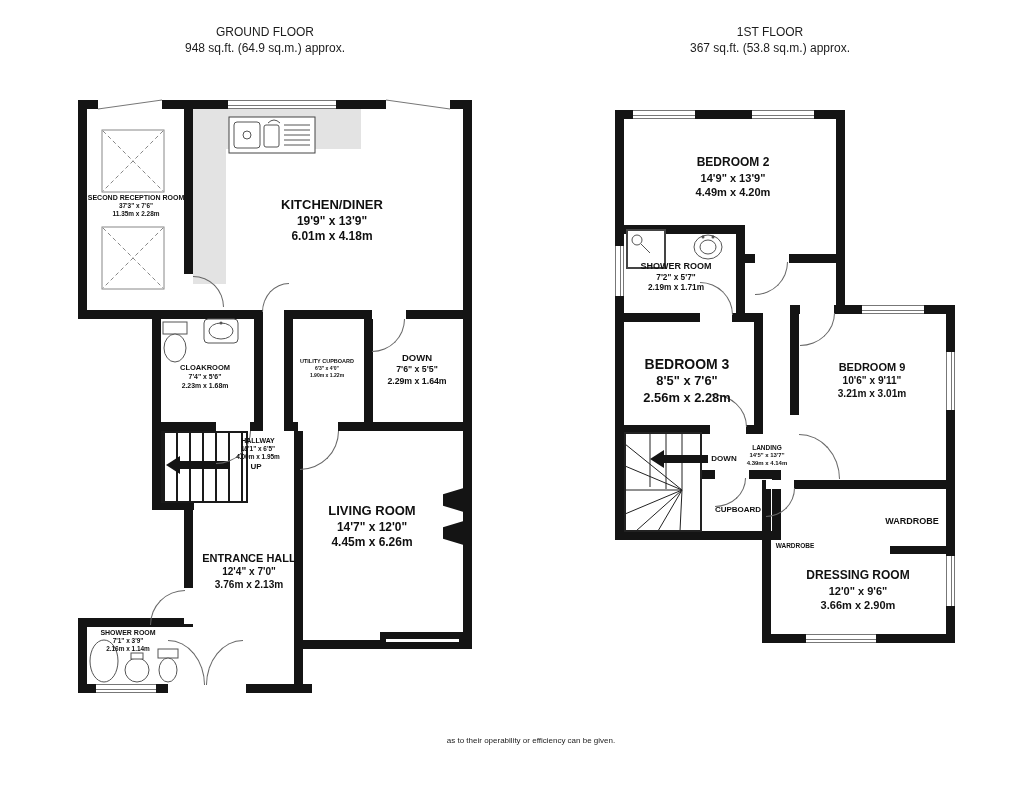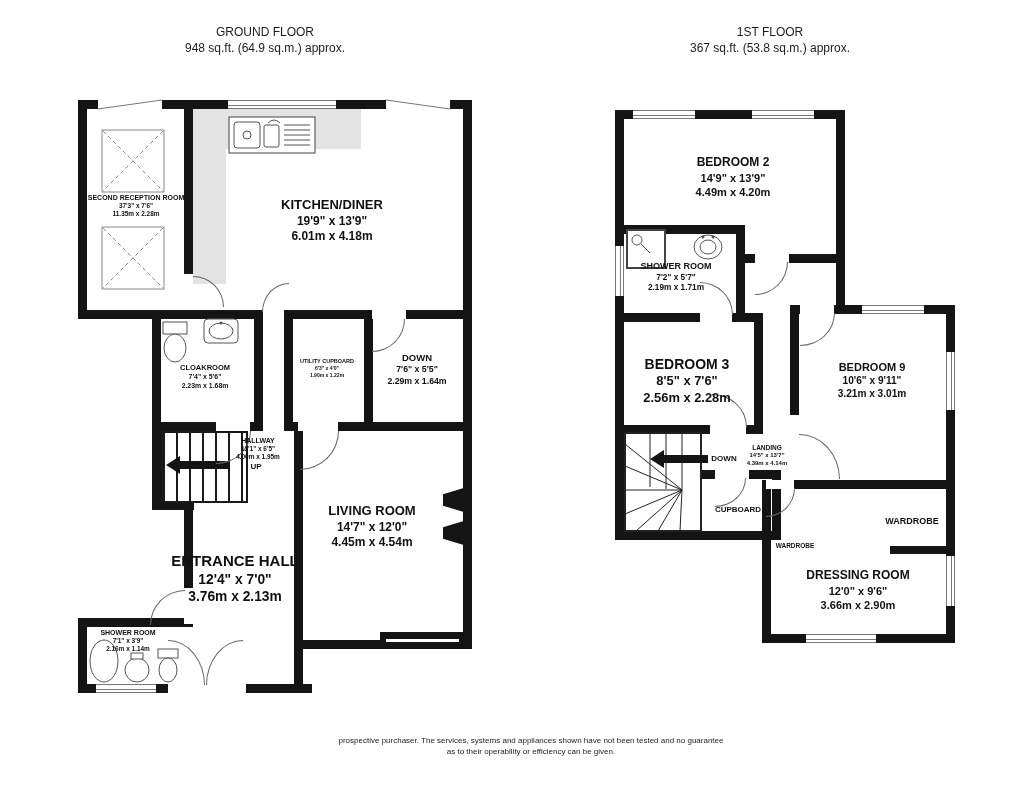--- a/index.html
+++ b/index.html
@@ -177,23 +177,23 @@
   <div class="rd">2.29m x 1.64m</div>
 </div>
 <div class="rl" style="left:258px;top:436px;font-size:7px">
   <div>HALLWAY</div>
   <div class="rd">13'1" x 6'5"</div>
   <div class="rd">4.00m x 1.95m</div>
 </div>
 <div class="rl" style="left:372px;top:503px;font-size:13px">
   <div>LIVING ROOM</div>
   <div class="rd">14'7" x 12'0"</div>
-  <div class="rd">4.45m x 4.54m</div>
-</div>
-<div class="rl" style="left:235px;top:551px;font-size:15px">
+  <div class="rd">4.45m x 6.26m</div>
+</div>
+<div class="rl" style="left:249px;top:551px;font-size:11px">
   <div>ENTRANCE HALL</div>
   <div class="rd">12'4" x 7'0"</div>
   <div class="rd">3.76m x 2.13m</div>
 </div>
 <div class="rl" style="left:128px;top:628px;font-size:7px">
   <div>SHOWER ROOM</div>
   <div class="rd">7'1" x 3'9"</div>
   <div class="rd">2.16m x 1.14m</div>
 </div>
 
@@ -313,16 +313,15 @@
 <div class="rl" style="left:858px;top:568px;font-size:12px">
   <div>DRESSING ROOM</div>
   <div class="rd">12'0" x 9'6"</div>
   <div class="rd">3.66m x 2.90m</div>
 </div>
 <div class="tag" style="left:738px;top:505px;font-size:8px">CUPBOARD</div>
 <div class="tag" style="left:912px;top:516px;font-size:9px">WARDROBE</div>
 <div class="tag" style="left:795px;top:542px;font-size:6.5px">WARDROBE</div>
 
 <div class="footer" style="left:531px;top:736px">
-  <div class="ft-line">prospective purchaser. The services, systems and appliances shown have not been tested and no guarantee</div>
   <div class="ft-line">as to their operability or efficiency can be given.</div>
 
 </div>
 
 </body></html>

